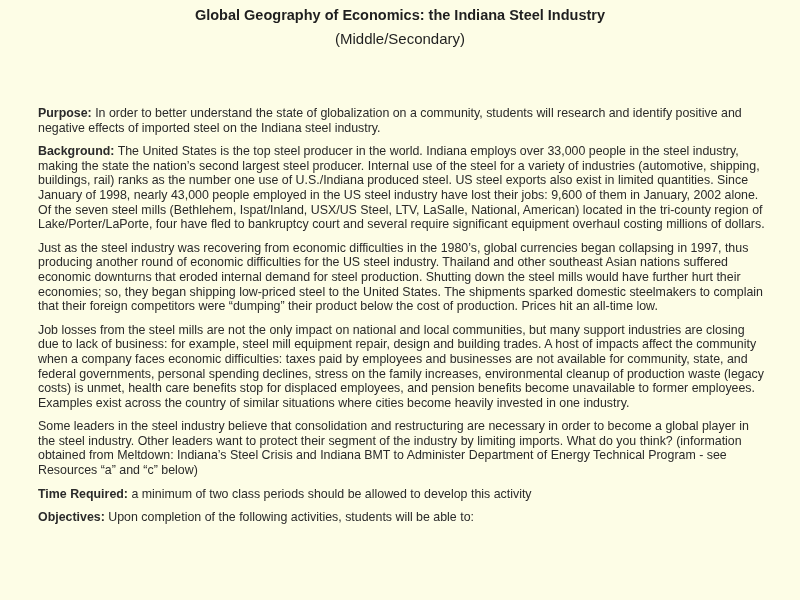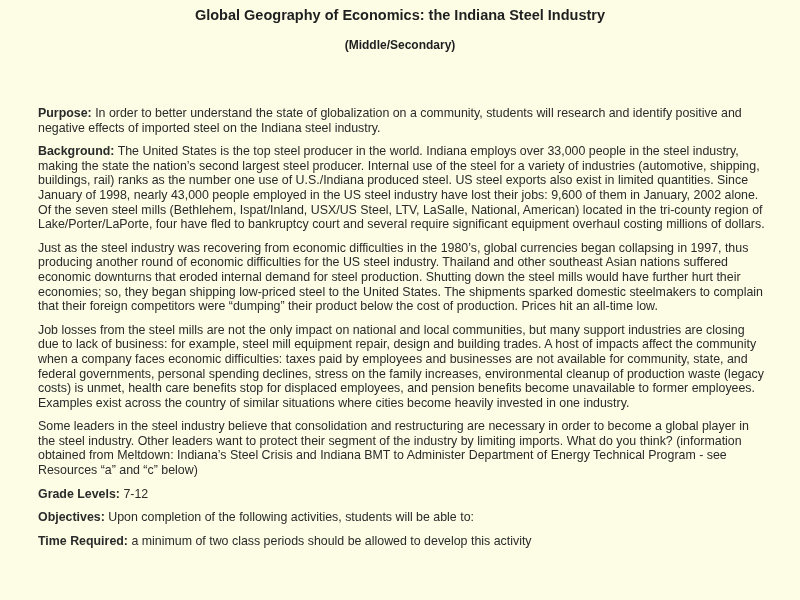--- a/index.html
+++ b/index.html
@@ -23,23 +23,23 @@
       text-align: center;
     }
     .doc-title {
       font-size: 14.5px;
       font-weight: bold;
       margin: 0;
       line-height: 18px;
       color: #1f1f1f;
     }
     .doc-subtitle {
-      font-size: 12px;
-      font-weight: bold;
-      margin: 14px;
+      font-size: 15px;
+      font-weight: normal;
+      margin: 8px;
       line-height: 14px;
       color: #1f1f1f;
     }
     .doc-body {
       position: absolute;
       top: 106px;
       left: 38px;
       width: 730px;
       font-size: 12.4px;
       line-height: 14.6px;
@@ -64,18 +64,17 @@
   <p><span class="label">Purpose:</span><span>  In order to better understand the state of globalization on a community, students will research and identify positive and negative effects of imported steel on the Indiana steel industry.</span></p>
 
   <p><span class="label">Background:</span><span>  The United States is the top steel producer in the world.  Indiana employs over 33,000 people in the steel industry, making the state the nation’s second largest steel producer.  Internal use of the steel for a variety of industries (automotive, shipping, buildings, rail) ranks as the number one use of U.S./Indiana produced steel.  US steel exports also exist in limited quantities.  Since January of 1998, nearly 43,000 people employed in the US steel industry have lost their jobs:  9,600 of them in January, 2002 alone.   Of the seven steel mills (Bethlehem, Ispat/Inland, USX/US Steel, LTV, LaSalle, National, American) located in the tri-county region of Lake/Porter/LaPorte, four have fled to bankruptcy court and several require significant equipment overhaul costing millions of dollars.</span></p>
 
   <p>Just as the steel industry was recovering from economic difficulties in the 1980’s, global currencies began collapsing in 1997, thus producing another round of economic difficulties for the US steel industry. Thailand and other southeast Asian nations suffered economic downturns that eroded internal demand for steel production.  Shutting down the steel mills would have further hurt their economies; so, they began shipping low-priced steel to the United States.  The shipments sparked domestic steelmakers to complain that their foreign competitors were “dumping” their product below the cost of production.  Prices hit an all-time low.</p>
 
   <p>Job losses from the steel mills are not the only impact on national and local communities, but many support industries are closing due to lack of business:  for example, steel mill equipment repair, design and building trades.  A host of impacts affect the community when a company faces economic difficulties:   taxes paid by employees and businesses are not available for community, state, and federal governments, personal spending declines, stress on the family increases, environmental cleanup of production waste (legacy costs) is unmet, health care benefits stop for displaced employees, and pension benefits become unavailable to former employees.  Examples exist across the country of similar situations where cities become heavily invested in one industry.</p>
 
   <p>Some leaders in the steel industry believe that consolidation and restructuring are necessary in order to become a global player in the steel industry.  Other leaders want to protect their segment of the industry by limiting imports.  What do you think?  (information obtained from Meltdown:  Indiana’s Steel Crisis and  Indiana BMT to Administer Department of Energy Technical Program - see Resources “a” and “c” below)</p>
 
-  <p><span class="label">Grade Levels:</span><span>  7-12</span></p>
+
+  <p><span class="label">Time Required:</span><span>  a minimum of two class periods should be allowed to develop this activity</span></p>
 
   <p><span class="label">Objectives:</span><span>  Upon completion of the following activities, students will be able to:</span></p>
-
-  <p><span class="label">Time Required:</span><span>  a minimum of two class periods should be allowed to develop this activity</span></p>
 </div>
 
 </body></html>

